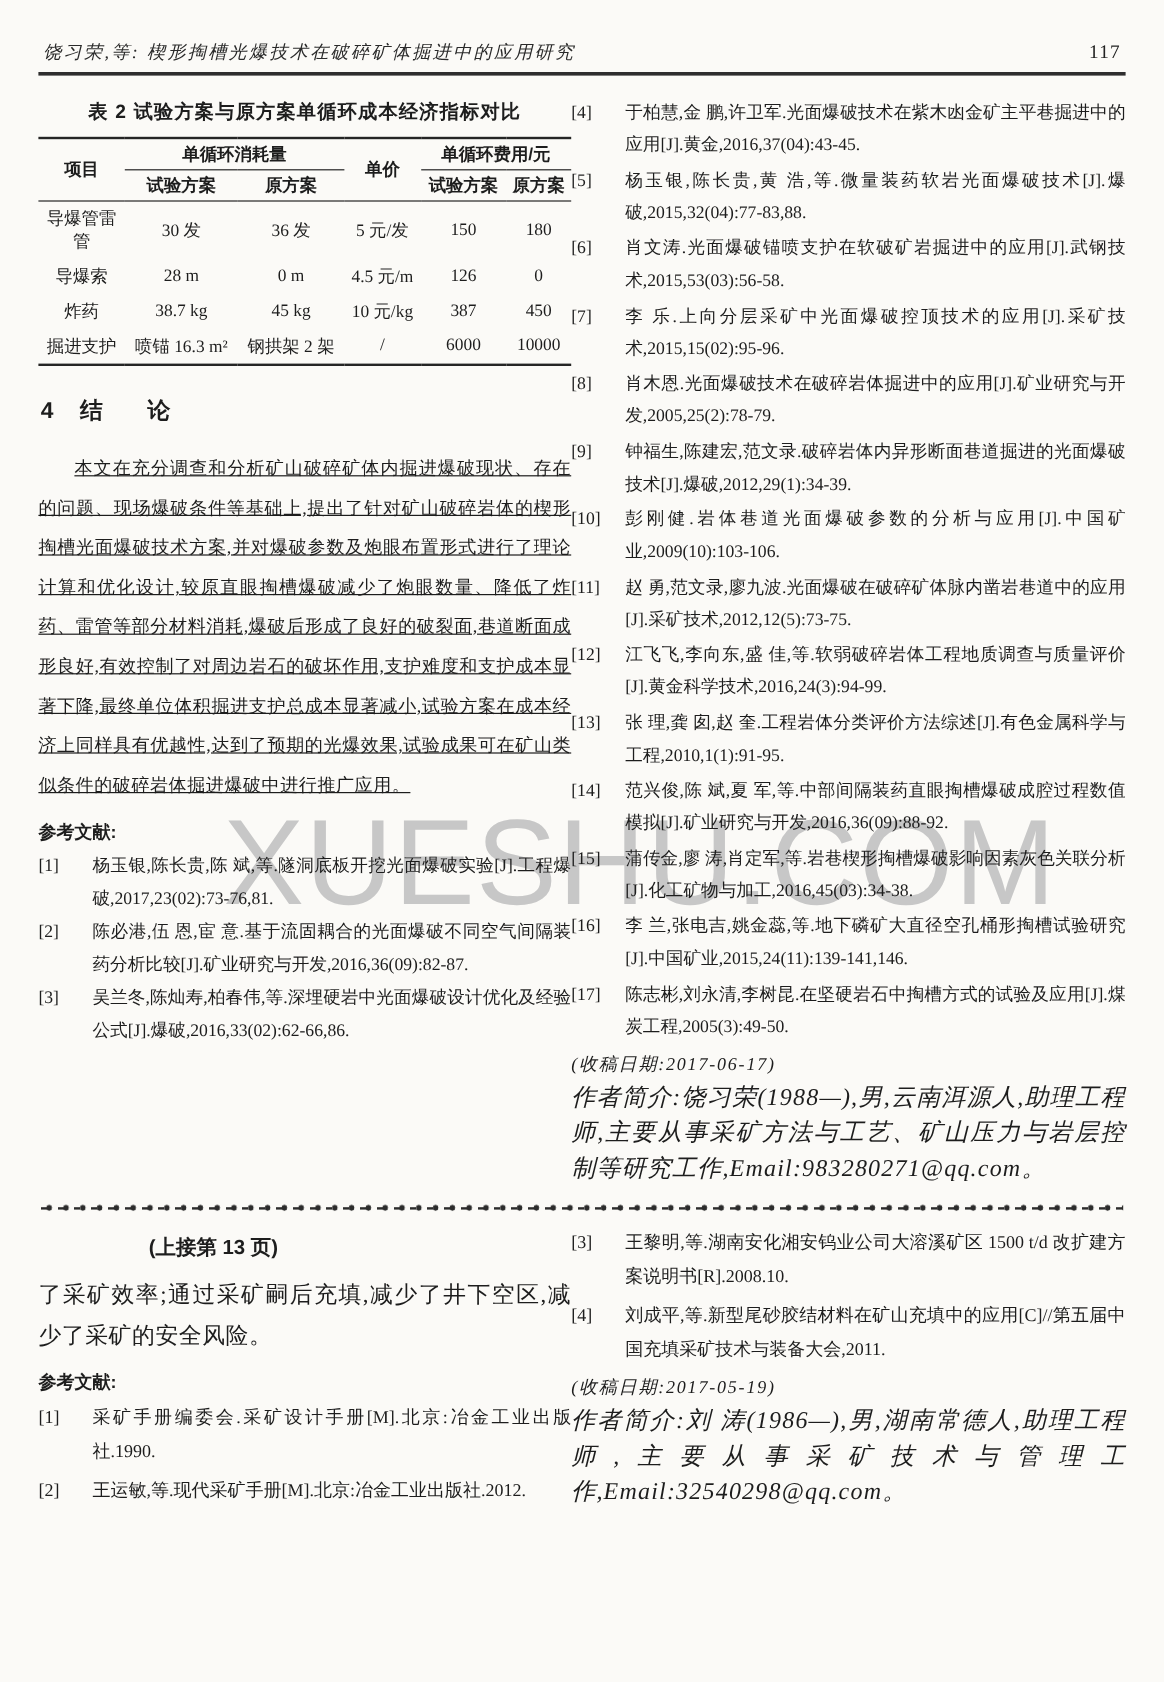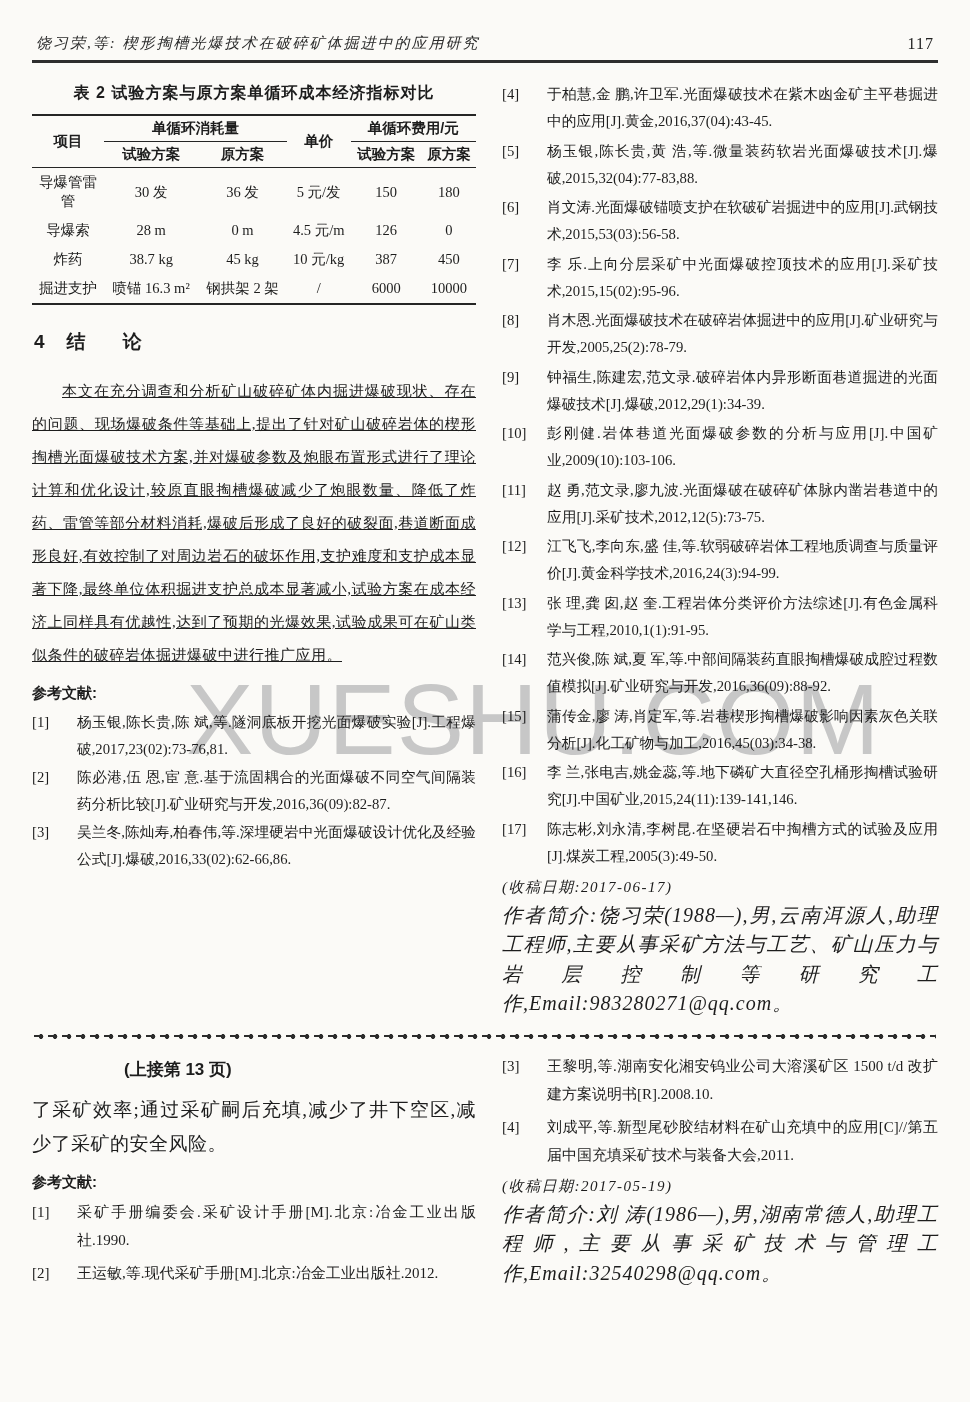--- a/index.html
+++ b/index.html
@@ -8,21 +8,21 @@
         overflow:hidden;margin:0 auto;}
   .inner{position:relative;z-index:1;padding:26px 32px 0 32px;}
 
   
   .runhead{display:flex;justify-content:space-between;align-items:flex-end;padding:8px 4px 0 4px;}
   .runtitle{font-style:italic;font-size:15px;letter-spacing:2px;color:#2a2a2a;}
   .pagenum{font-size:16px;letter-spacing:1px;color:#222;font-family:"Liberation Serif",serif;}
   .headrule{border:none;border-top:3px solid #2e2e2e;margin:7px 0 18px 0;}
 
   
-  .cols{display:flex;gap:26px;align-items:flex-start;}
+  .cols{display:flex;align-items:flex-start;}
   .col-l{width:444px;flex:0 0 444px;}
   .col-r{flex:1;min-width:0;}
 
   
   .tbl-title{font-weight:bold;font-size:16px;text-align:center;letter-spacing:1px;margin:2px 0 10px 0;
              font-family:"Liberation Sans","DejaVu Sans",sans-serif;}
   table.tbl{width:100%;border-collapse:collapse;font-size:14.5px;text-align:center;
             border-top:2.5px solid #252525;border-bottom:2.5px solid #252525;}
   table.tbl th{font-weight:bold;font-family:"Liberation Sans","DejaVu Sans",sans-serif;
                padding:3px 1px;font-size:14.5px;}

